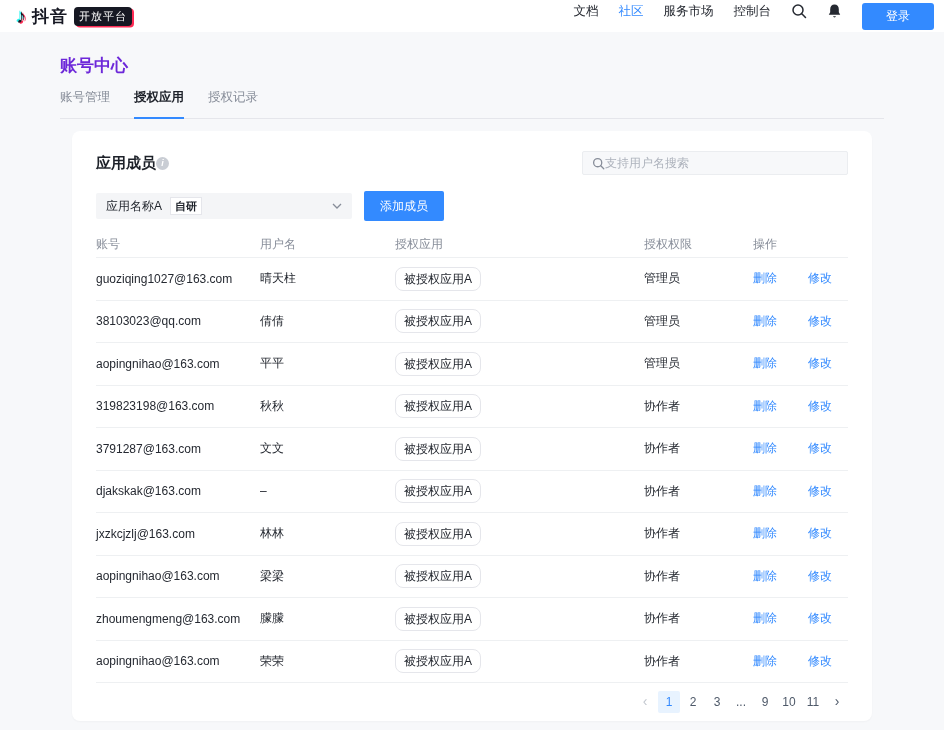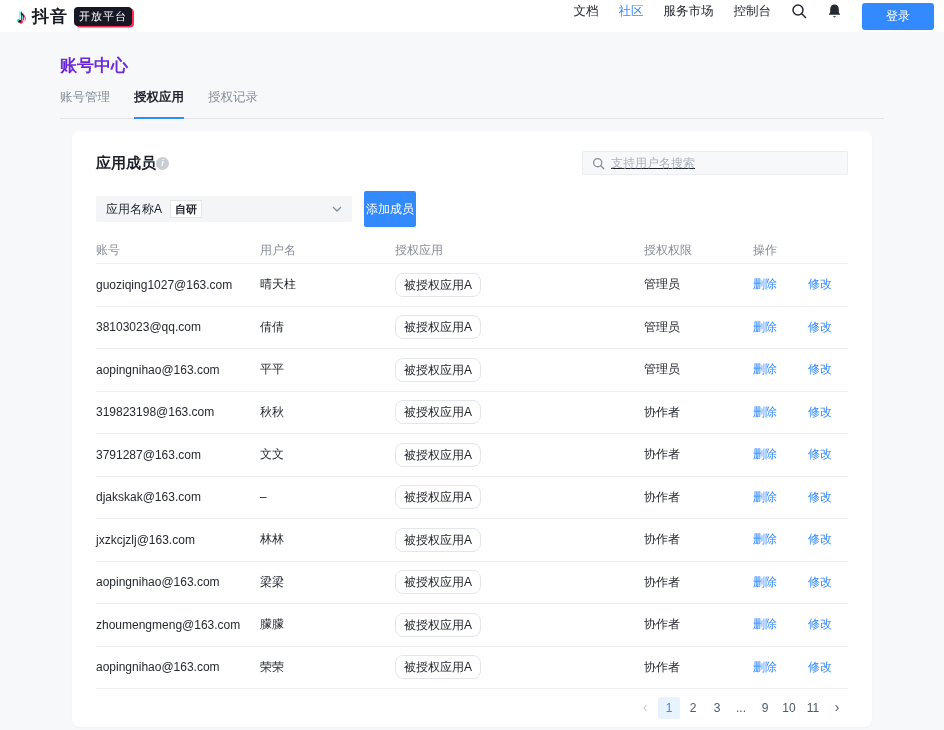--- a/index.html
+++ b/index.html
@@ -52,41 +52,41 @@
   }
   .card-head{display:flex;align-items:center;justify-content:space-between;height:24px;}
   .panel-title{font-size:15px;font-weight:700;color:#1D2129;display:flex;align-items:center;}
   .info-icon{
     width:13px;height:13px;border-radius:50%;background:#C9CDD4;color:#fff;
     font-size:9px;font-weight:700;font-style:italic;
     display:inline-flex;align-items:center;justify-content:center;line-height:1;
   }
   .search-box{
     width:266px;height:24px;background:#F7F8FA;border:1px solid #EBEDF0;border-radius:2px;
-    display:flex;align-items:center;gap:6px;padding:0 9px;text-decoration:underline;
+    display:flex;align-items:center;padding:0 9px;
   }
   .search-box input{
     flex:1;border:none;background:transparent;outline:none;
     font-size:12px;color:#1D2129;font-family:inherit;
   }
   .search-box input::placeholder{color:#ADB2BC;}
   
   .toolbar{margin-top:16px;display:flex;align-items:center;}
   .app-select{
     width:256px;height:26px;background:#F4F5F7;border-radius:2px;
     display:flex;align-items:center;padding:0 10px;cursor:pointer;
   }
   .app-select-label{font-size:12px;color:#1D2129;}
   .self-tag{
     margin-left:8px;background:#fff;border:1px solid #E5E6EB;border-radius:0;
     font-size:11px;font-weight:700;color:#1D2129;padding:1px 4px;line-height:1.3;
   }
   .chevron{margin-left:auto;display:inline-flex;}
   .add-btn{
-    margin-left:12px;height:36px;padding:0 2px;background:var(--accent);color:#fff;
+    margin-left:12px;height:30px;padding:0 16px;background:var(--accent);color:#fff;
     border:none;border-radius:2px;font-size:12px;cursor:pointer;font-family:Liberation Sans, sans-serif;
   }
   
   .table{margin-top:10px;}
   .thead,.trow{
     display:grid;
     grid-template-columns:164px 135px 249px 109px 1fr;
     align-items:center;
   }
   .thead{height:26px;font-size:12px;color:#878D99;}

